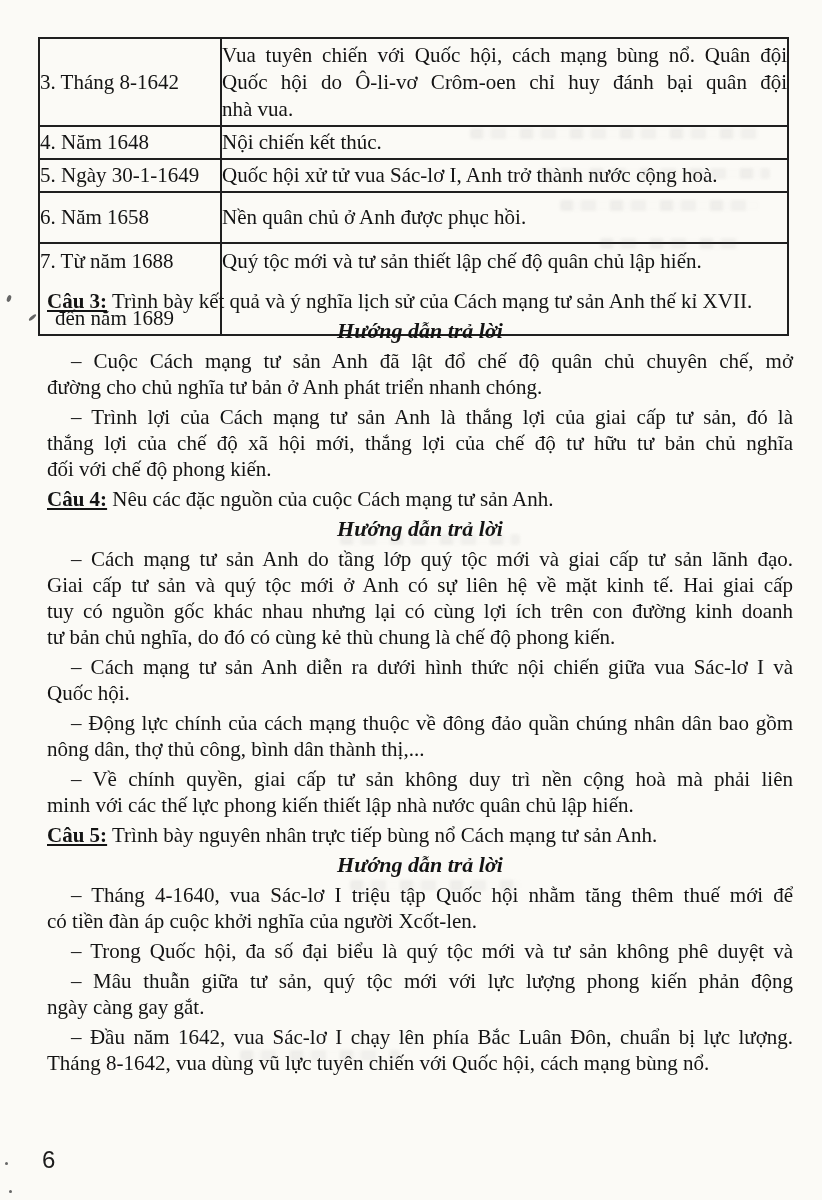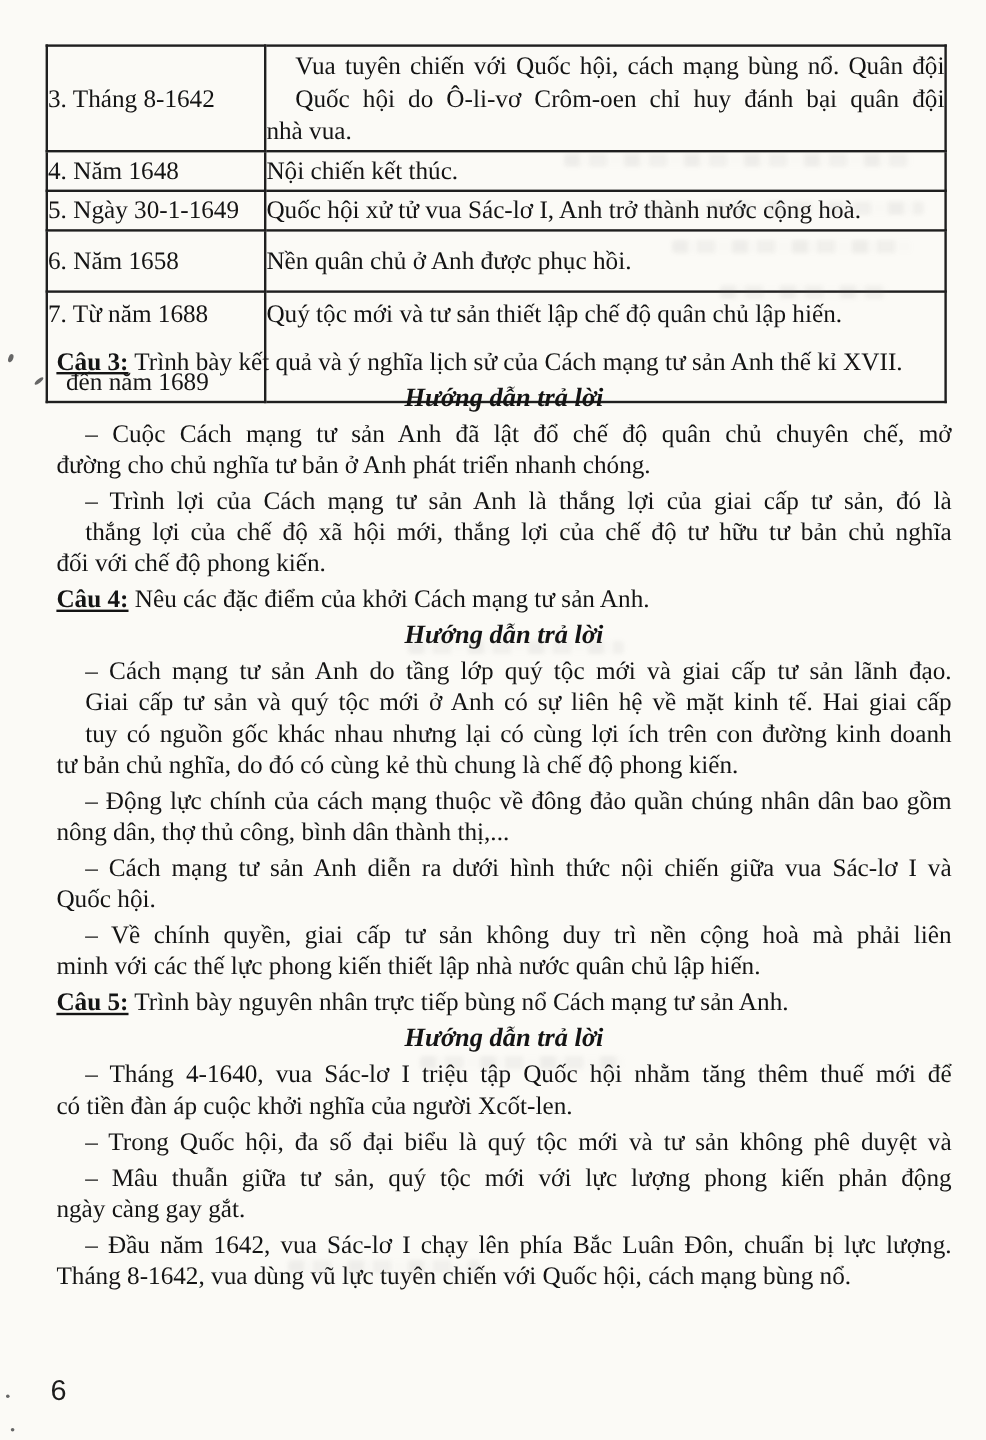--- a/index.html
+++ b/index.html
@@ -26,21 +26,21 @@
   td.term{width:180px;padding-left:9px;}
   td.desc{padding-left:12px;padding-right:6px;}
   tr.r3{height:88px;}
   tr.r4{height:31px;}
   tr.r5{height:31px;}
   tr.r6{height:51px;}
   tr.r7{height:62px;}
   tr.r7 td{vertical-align:top;padding-top:4px;}
   .term-cont{padding-left:15px;margin-top:30px;}
   
-  .jl{text-align:justify;text-align-last:justify;text-justify:inter-word;padding-left:24px;}
+  .jl{text-align:justify;text-align-last:justify;text-justify:inter-word;}
   .ll{text-align:left;}
   
   .content{
     position:absolute;left:47px;top:288px;width:746px;
     font-size:21px;line-height:26px;
   }
   .q{white-space:nowrap;}
   .qlabel{font-weight:bold;text-decoration:underline;}
   .head{
     font-weight:bold;font-style:italic;text-align:center;
@@ -121,35 +121,35 @@
       <div class="block head">Hướng dẫn trả lời</div>
       <div class="block para">
         <div class="jl indent">– Cuộc Cách mạng tư sản Anh đã lật đổ chế độ quân chủ chuyên chế, mở</div>
         <div class="ll">đường cho chủ nghĩa tư bản ở Anh phát triển nhanh chóng.</div>
       </div>
       <div class="block para">
         <div class="jl indent">– Trình lợi của Cách mạng tư sản Anh là thắng lợi của giai cấp tư sản, đó là</div>
         <div class="jl">thắng lợi của chế độ xã hội mới, thắng lợi của chế độ tư hữu tư bản chủ nghĩa</div>
         <div class="ll">đối với chế độ phong kiến.</div>
       </div>
-      <div class="block q"><span class="qlabel">Câu 4:</span><span> Nêu các đặc điểm của khởi Cách mạng tư sản Anh.</span></div>
+      <div class="block q"><span class="qlabel">Câu 4:</span><span> Nêu các đặc nguồn của cuộc Cách mạng tư sản Anh.</span></div>
       <div class="block head">Hướng dẫn trả lời</div>
       <div class="block para">
         <div class="jl indent">– Cách mạng tư sản Anh do tầng lớp quý tộc mới và giai cấp tư sản lãnh đạo.</div>
         <div class="jl">Giai cấp tư sản và quý tộc mới ở Anh có sự liên hệ về mặt kinh tế. Hai giai cấp</div>
         <div class="jl">tuy có nguồn gốc khác nhau nhưng lại có cùng lợi ích trên con đường kinh doanh</div>
         <div class="ll">tư bản chủ nghĩa, do đó có cùng kẻ thù chung là chế độ phong kiến.</div>
       </div>
       <div class="block para">
+        <div class="jl indent">– Cách mạng tư sản Anh diễn ra dưới hình thức nội chiến giữa vua Sác-lơ I và</div>
+        <div class="ll">Quốc hội.</div>
+      </div>
+      <div class="block para">
         <div class="jl indent">– Động lực chính của cách mạng thuộc về đông đảo quần chúng nhân dân bao gồm</div>
         <div class="ll">nông dân, thợ thủ công, bình dân thành thị,...</div>
-      </div>
-      <div class="block para">
-        <div class="jl indent">– Cách mạng tư sản Anh diễn ra dưới hình thức nội chiến giữa vua Sác-lơ I và</div>
-        <div class="ll">Quốc hội.</div>
       </div>
       <div class="block para">
         <div class="jl indent">– Về chính quyền, giai cấp tư sản không duy trì nền cộng hoà mà phải liên</div>
         <div class="ll">minh với các thế lực phong kiến thiết lập nhà nước quân chủ lập hiến.</div>
       </div>
       <div class="block q"><span class="qlabel">Câu 5:</span><span> Trình bày nguyên nhân trực tiếp bùng nổ Cách mạng tư sản Anh.</span></div>
       <div class="block head">Hướng dẫn trả lời</div>
       <div class="block para">
         <div class="jl indent">– Tháng 4-1640, vua Sác-lơ I triệu tập Quốc hội nhằm tăng thêm thuế mới để</div>
         <div class="ll">có tiền đàn áp cuộc khởi nghĩa của người Xcốt-len.</div>

